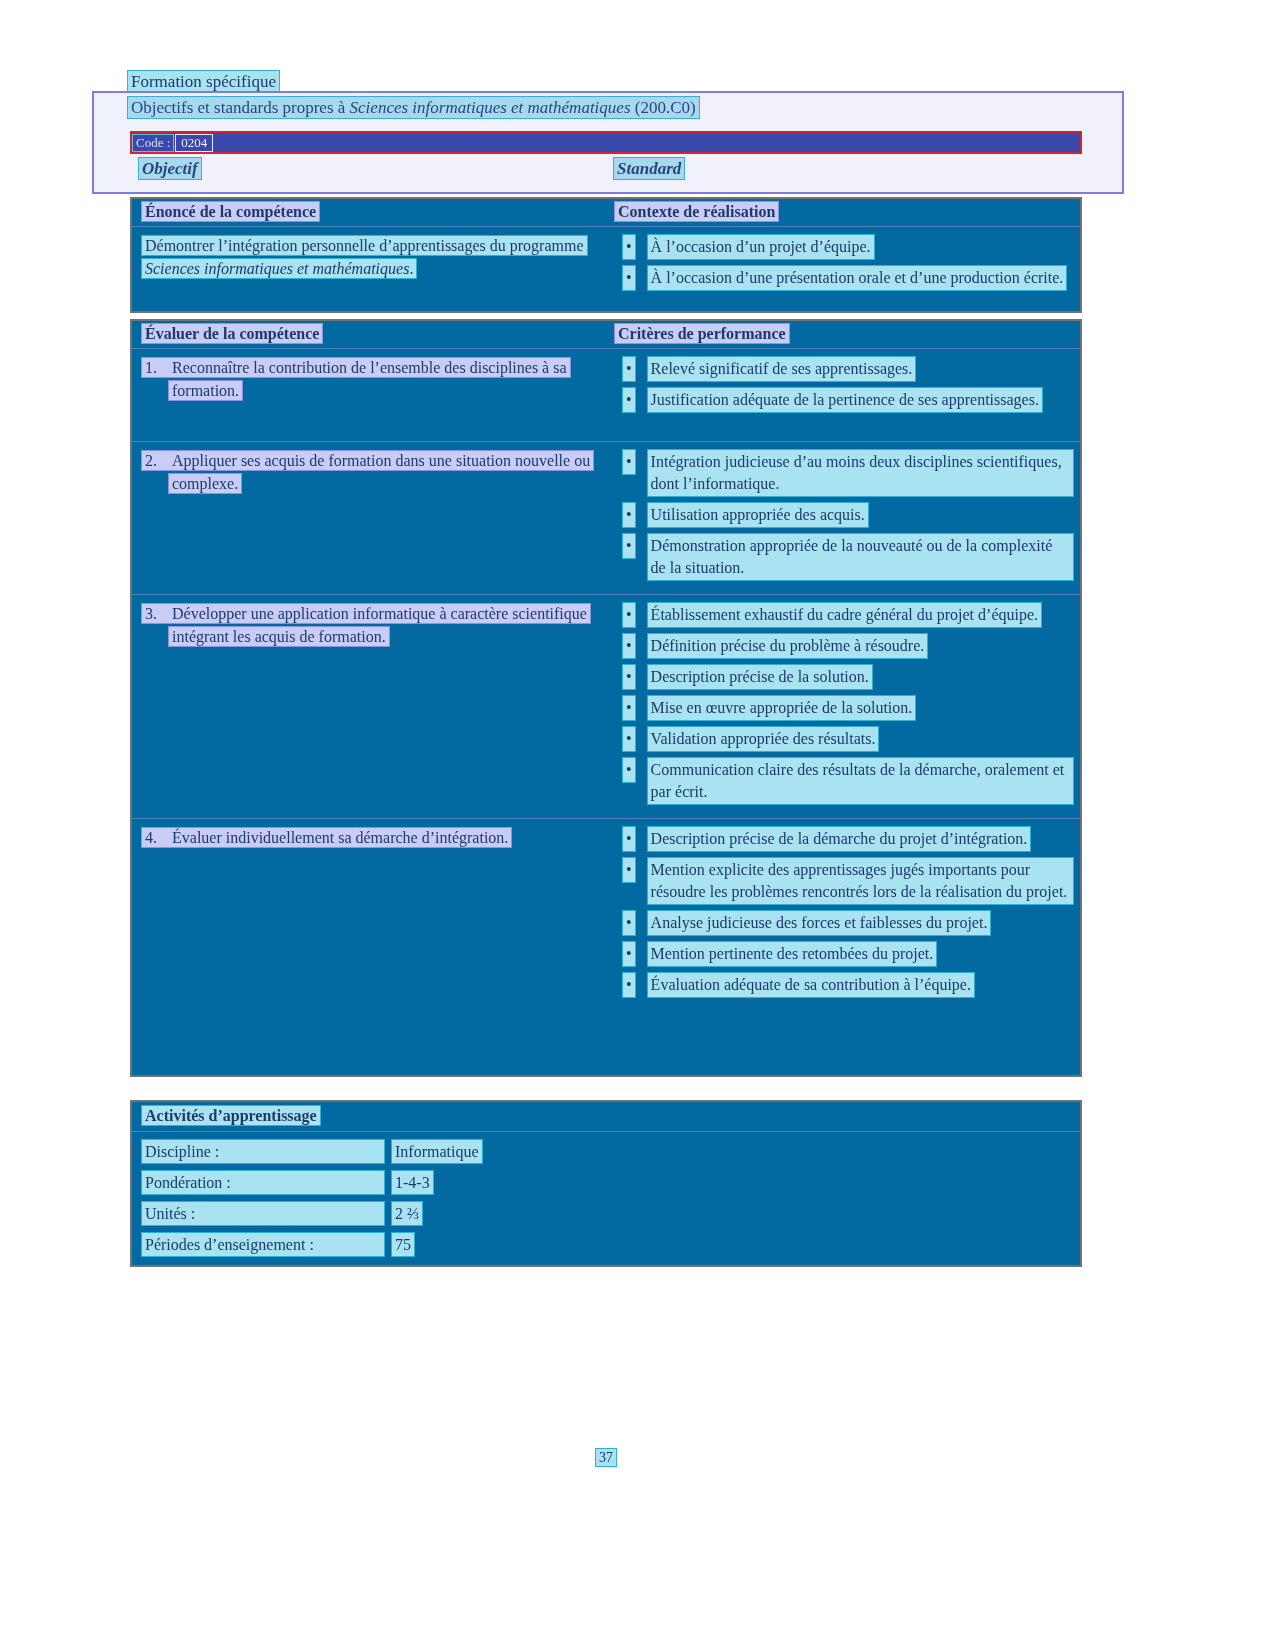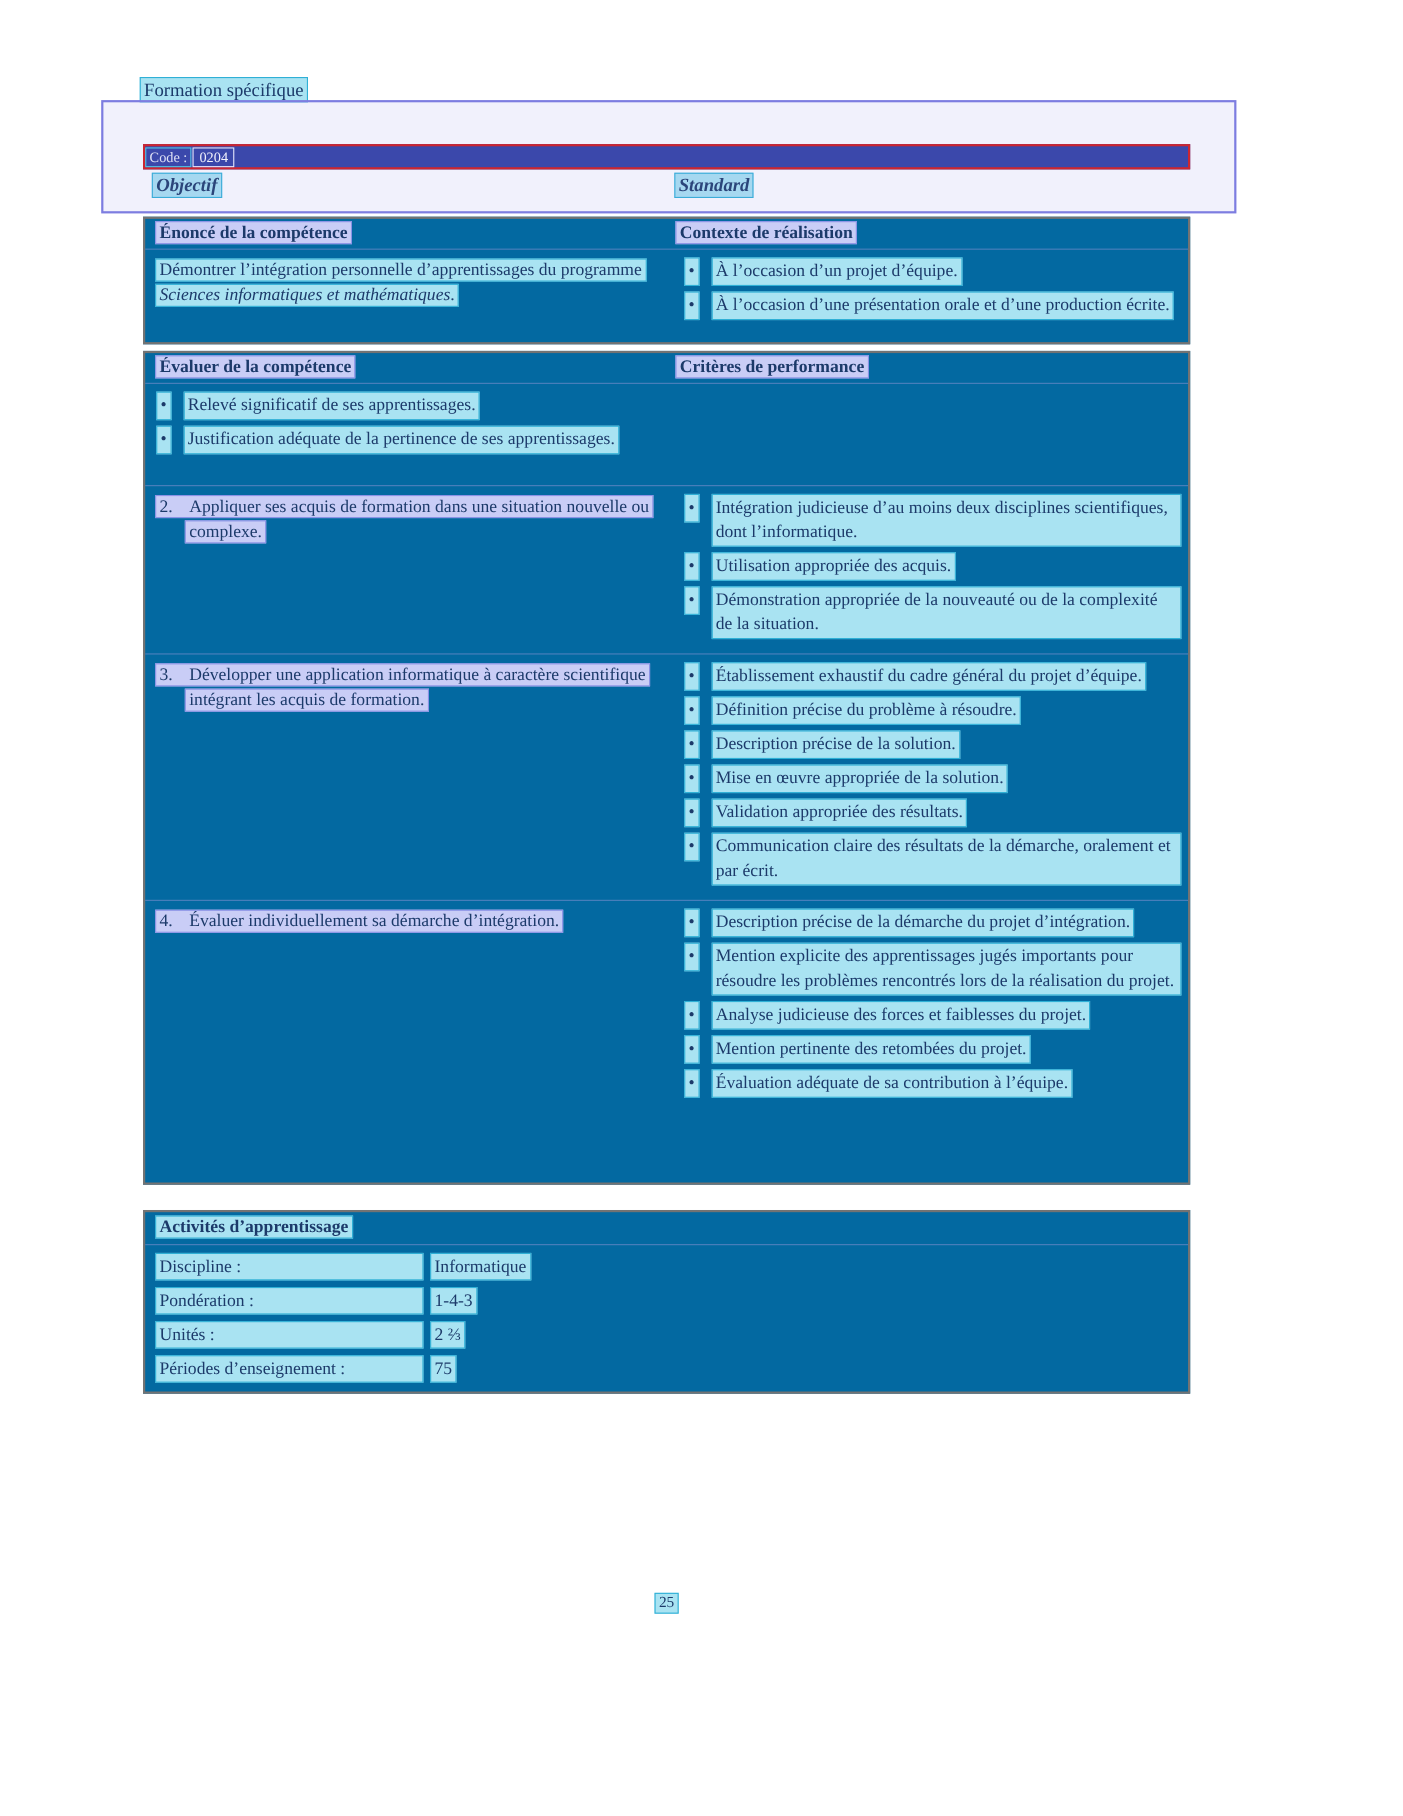--- a/index.html
+++ b/index.html
@@ -98,20 +98,23 @@
 <body>
 
 <div class="page">
 
   <div class="abs anno"></div>
 
   <div class="abs section-label">
     <span class="hl hl-c">Formation spécifique</span>
   </div>
 
+  <div class="abs doc-title">
+    <span class="hl hl-c"><span>Objectifs et standards propres à </span><span class="it">Sciences informatiques et mathématiques</span><span> (200.C0)</span></span>
+  </div>
 
   <div class="abs code-bar">
     <span class="code-label">Code :</span>
     <span class="code-value">0204</span>
   </div>
 
   <div class="abs obj-h">
     <span class="hl hl-c">Objectif</span>
   </div>
   <div class="abs std-h">
@@ -152,20 +155,25 @@
       <div class="trow thead">
         <div class="cell-l">
           <span class="hl hl-l">Évaluer de la compétence</span>
         </div>
         <div class="cell-r">
           <span class="hl hl-l">Critères de performance</span>
         </div>
       </div>
 
       <div class="trow r1">
+        <div class="cell-l">
+          <div class="etext">
+            <span class="hl hl-l"><span class="enum">1.</span><span>Reconnaître la contribution de l’ensemble des disciplines à sa formation.</span></span>
+          </div>
+        </div>
         <div class="cell-r">
           <div class="bullet">
             <span class="dot hl hl-c">•</span>
             <span class="btxt hl hl-c">Relevé significatif de ses apprentissages.</span>
           </div>
           <div class="bullet">
             <span class="dot hl hl-c">•</span>
             <span class="btxt hl hl-c">Justification adéquate de la pertinence de ses apprentissages.</span>
           </div>
         </div>
@@ -286,16 +294,16 @@
               <span class="hl hl-c">Périodes d’enseignement :</span>
             </span>
           <span class="act-value"><span class="hl hl-c">75</span></span>
         </div>
       </div>
     </div>
 
   </div>
 
   <div class="pagenum">
-    <span class="hl hl-c">25</span>
+    <span class="hl hl-c">37</span>
   </div>
 
 </div>
 
 </body></html>

